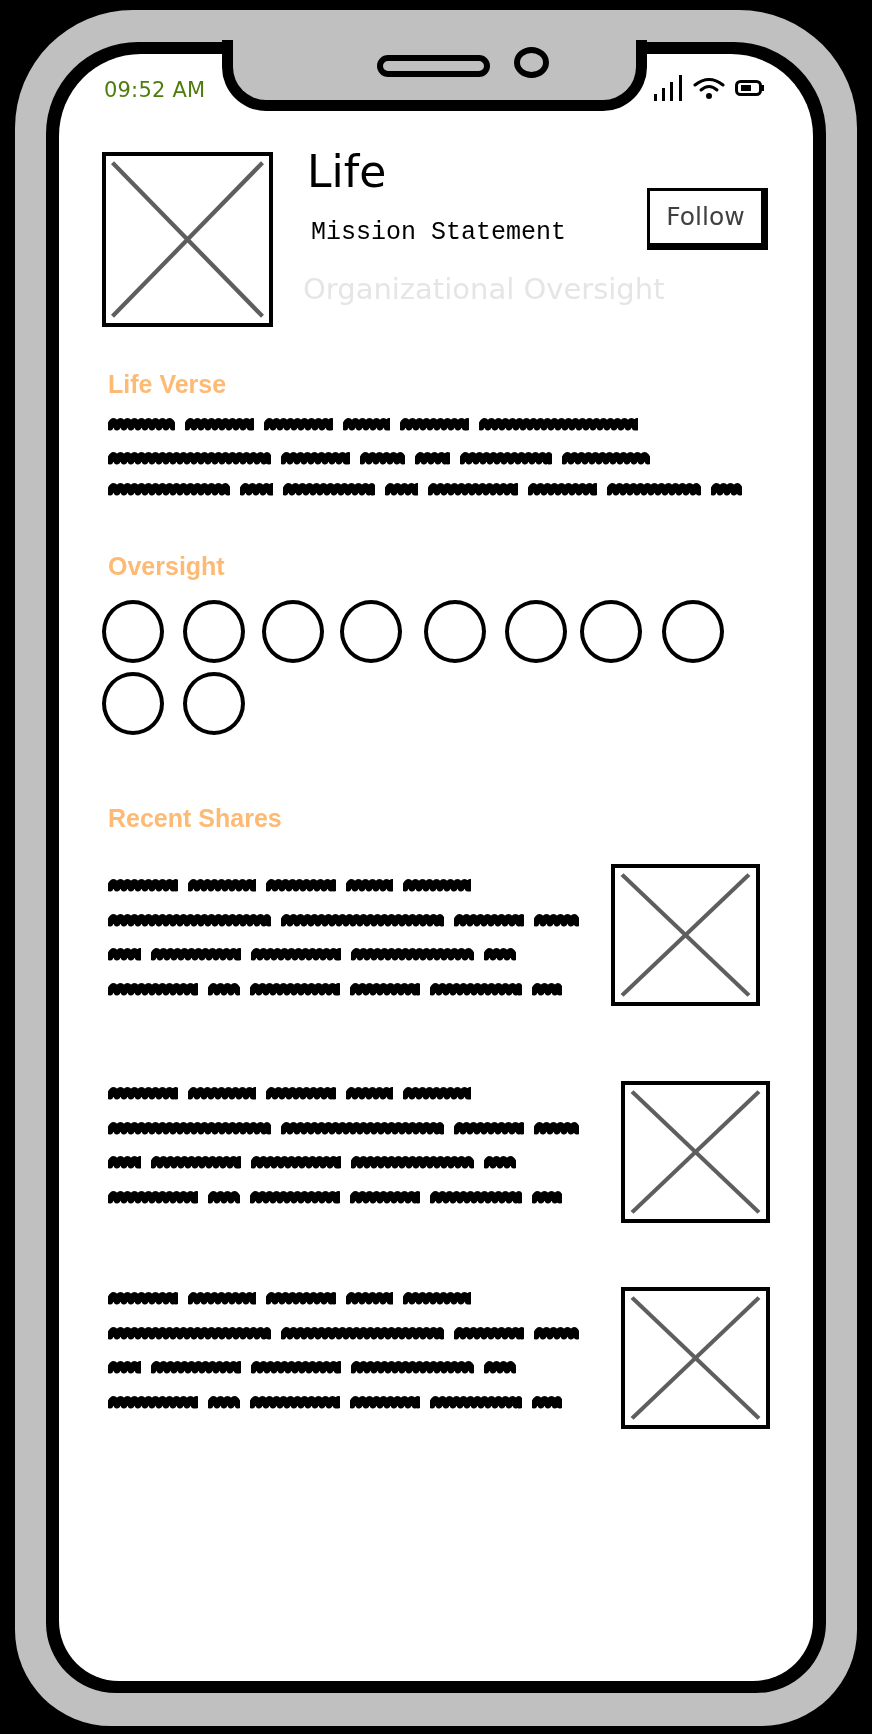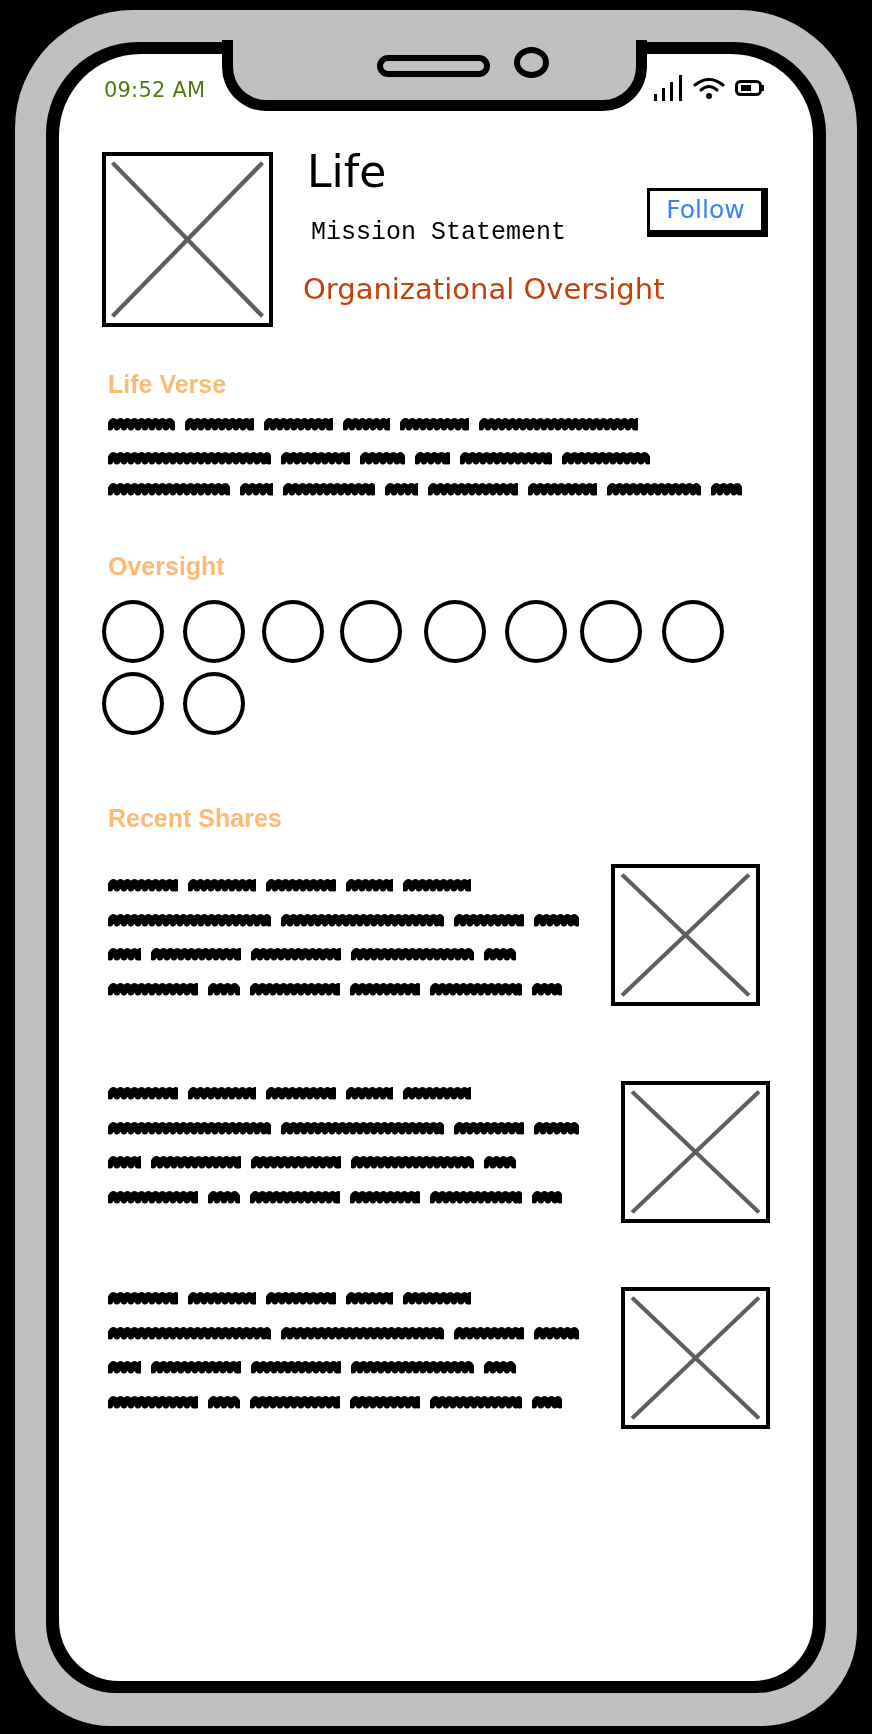--- a/index.html
+++ b/index.html
@@ -38,25 +38,25 @@
   }
   .status-icons { position: absolute; left: 653px; top: 72px; height: 30px; }
   .status-icons svg { position: absolute; }
 
   .avatar-box, .share-img {
     position: absolute; border: 4px solid #000; box-sizing: border-box; background: #fff;
   }
   .avatar-box svg, .share-img svg { position: absolute; left: 0; top: 0; width: 100%; height: 100%; }
   .name { position: absolute; left: 307px; top: 146px; font-size: 44px; color: #000; font-family: "DejaVu Sans", sans-serif; }
   .mission { position: absolute; left: 311px; top: 218px; font-size: 25px; color: #000; font-family: Liberation Mono, monospace; }
-  .oversight { position: absolute; left: 303px; top: 272px; font-size: 29px; color: #c2410c; font-family: "DejaVu Sans", sans-serif; }
+  .oversight { position: absolute; left: 303px; top: 272px; font-size: 29px; color: #e5e5e5; font-family: "DejaVu Sans", sans-serif; }
   .follow-btn {
-    position: absolute; left: 647px; top: 188px; width: 121px; height: 49px;
+    position: absolute; left: 647px; top: 188px; width: 121px; height: 62px;
     border: 3px solid #000; border-right-width: 7px; border-bottom-width: 7px;
-    box-sizing: border-box; background: #fff; font-size: 25px; color: #3b82f6;
+    box-sizing: border-box; background: #fff; font-size: 25px; color: #404040;
     display: flex; align-items: center; justify-content: center; cursor: pointer;
     font-family: "DejaVu Sans", sans-serif; padding-bottom: 2px;
   }
   .section-title {
     position: absolute; left: 108px; font-size: 25px; font-weight: bold; color: #fdba74;
   }
   .scribble-line { position: absolute; left: 108px; height: 16px; }
   .scribble-line svg { position: absolute; top: 0; }
   .avatar-circle {
     position: absolute; width: 62px; height: 63px; border: 4px solid #000; border-radius: 50%;

